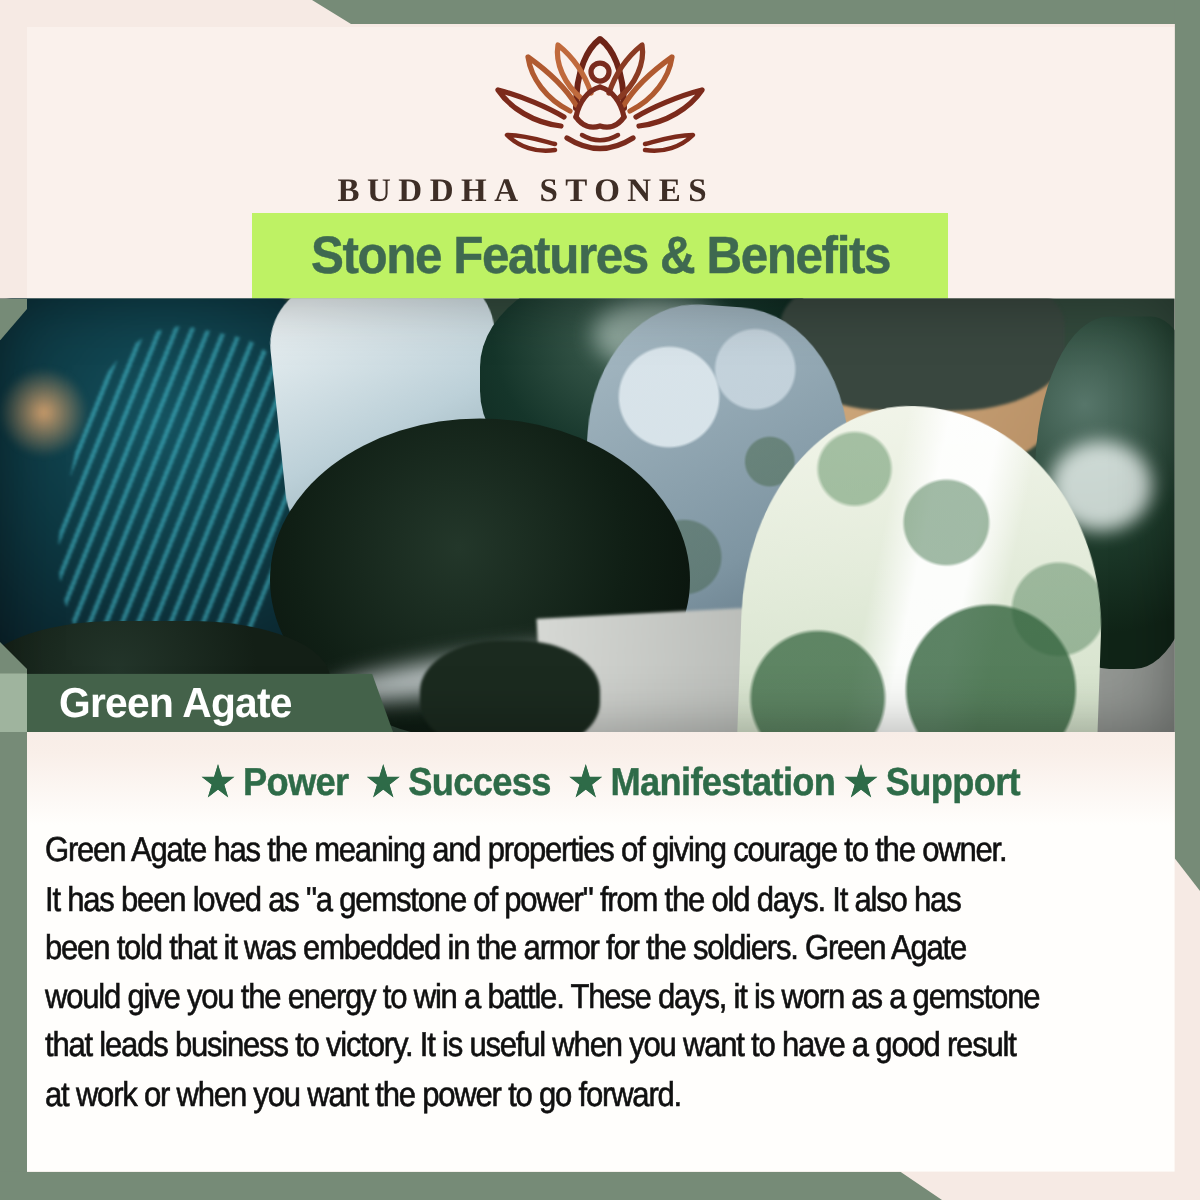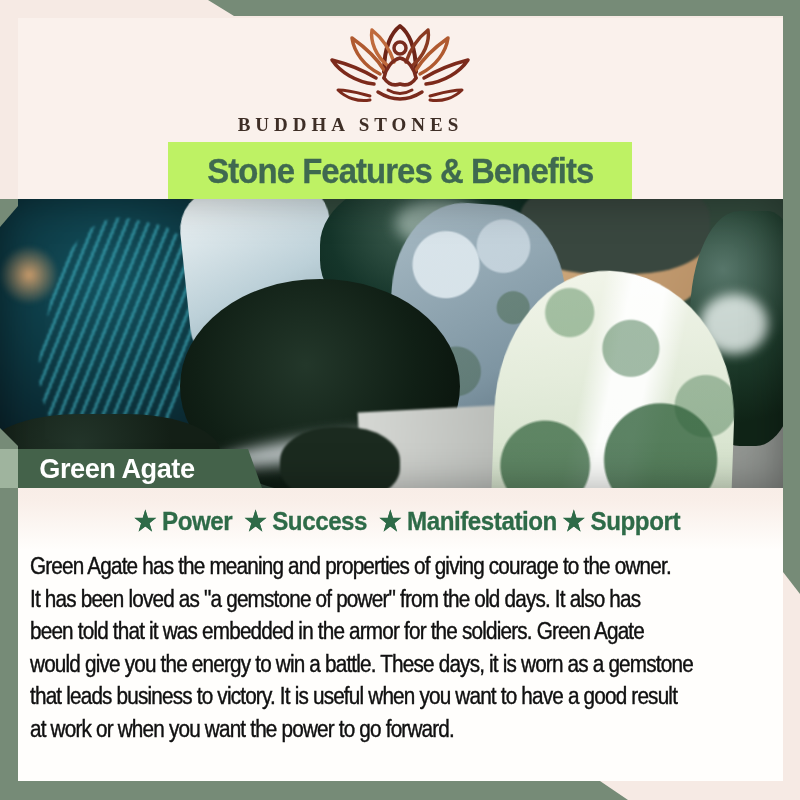--- a/index.html
+++ b/index.html
@@ -20,21 +20,21 @@
     clip-path:polygon(0 0,18px 18px,18px 372px,0 372px);}
   .strip-bottom{left:0;top:781px;width:628px;height:19px;
     clip-path:polygon(0 0,600px 0,628px 19px,0 19px);}
   .strip-stub{left:0;top:199px;width:18px;height:28px;
     clip-path:polygon(0 0,18px 0,18px 7px,0 28px);}
 
   
   .logo{position:absolute;left:310px;top:20px;width:180px;height:92px;}
   .brand-name{
     position:absolute;left:0;top:114px;width:696px;text-align:center;
-    font-family:"Liberation Serif",serif;font-size:19px;font-weight:600;
+    font-family:"Liberation Serif",serif;font-size:22px;font-weight:600;
     letter-spacing:5px;color:#3e2e26;text-indent:5px;
   }
 
   
   .title-band{
     position:absolute;left:168px;top:142px;width:464px;height:57px;
     background:#bef264;display:flex;align-items:center;justify-content:center;
   }
   .title-band .title{
     font-size:35px;font-weight:700;color:#3f6950;letter-spacing:-1px;

